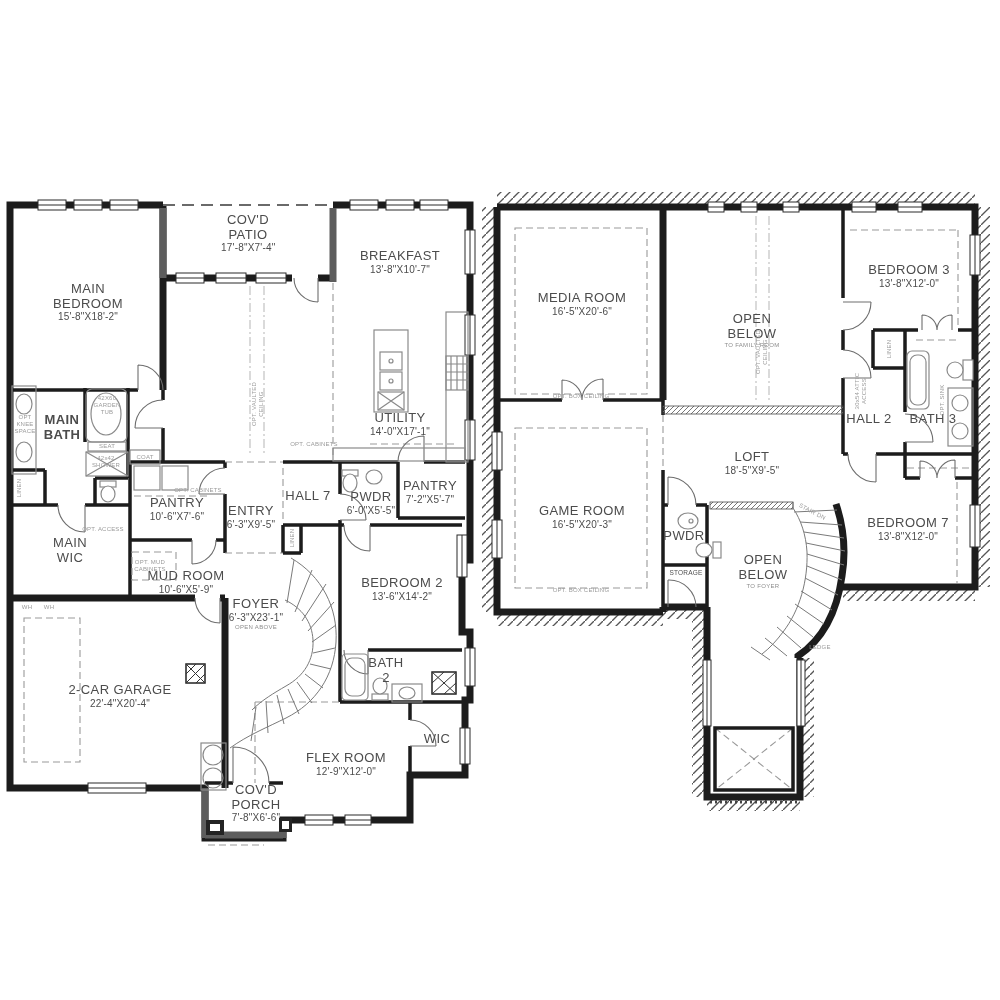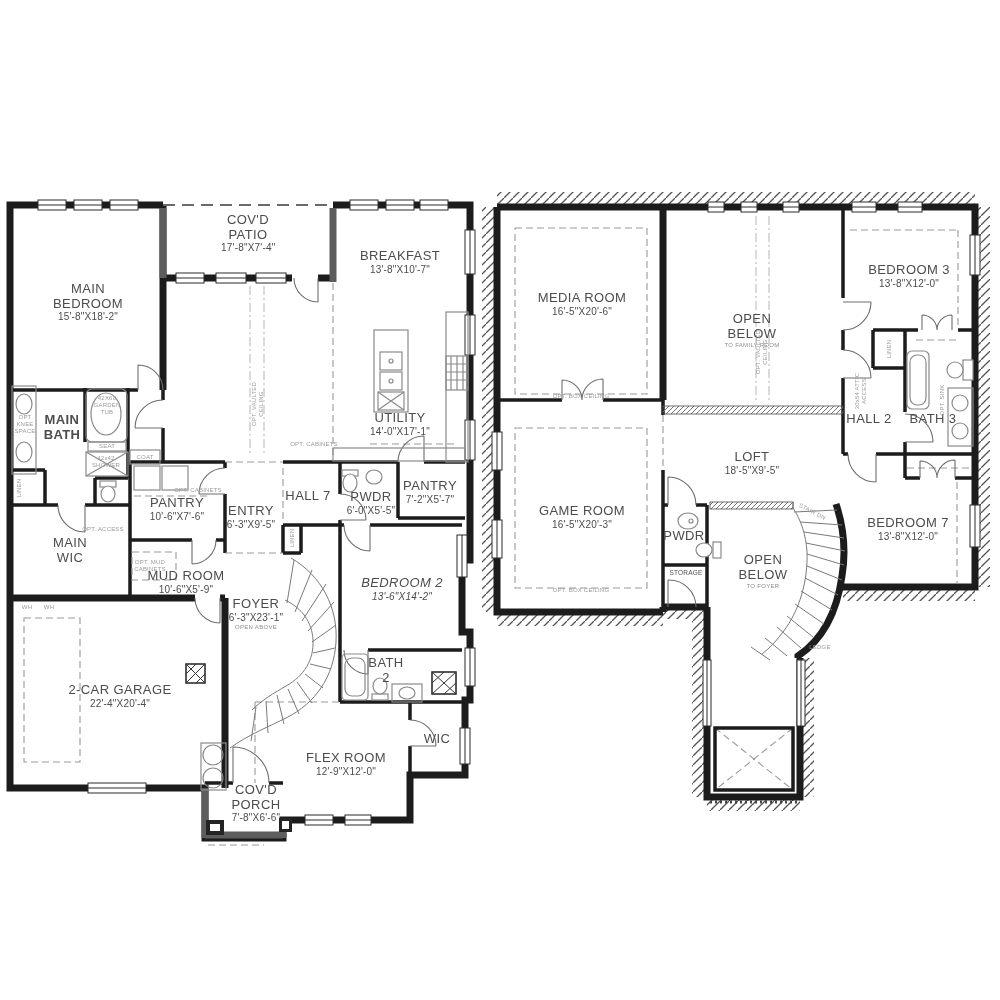--- a/index.html
+++ b/index.html
@@ -344,21 +344,21 @@
       </div>
       <div class="room-label" style="left: 186px; top: 582px; width: 110px;">
         <div class="rn">MUD ROOM</div>
         <div class="rd">10'-6"X5'-9"</div>
       </div>
       <div class="room-label" style="left: 256px; top: 614px; width: 90px;">
         <div class="rn">FOYER</div>
         <div class="rd">6'-3"X23'-1"</div>
         <div class="ro">OPEN ABOVE</div>
       </div>
-      <div class="room-label" style="left: 402px; top: 589px; width: 120px; font-style: italic;">
+      <div class="room-label" style="left: 402px; top: 589px; width: 120px;">
         <div class="rn">BEDROOM 2</div>
         <div class="rd">13'-6"X14'-2"</div>
       </div>
       <div class="room-label" style="left: 120px; top: 696px; width: 150px;">
         <div class="rn">2-CAR GARAGE</div>
         <div class="rd">22'-4"X20'-4"</div>
       </div>
       <div class="room-label" style="left: 386px; top: 671px; width: 36px;">
         <div class="rn">BATH 2</div>
       </div>

